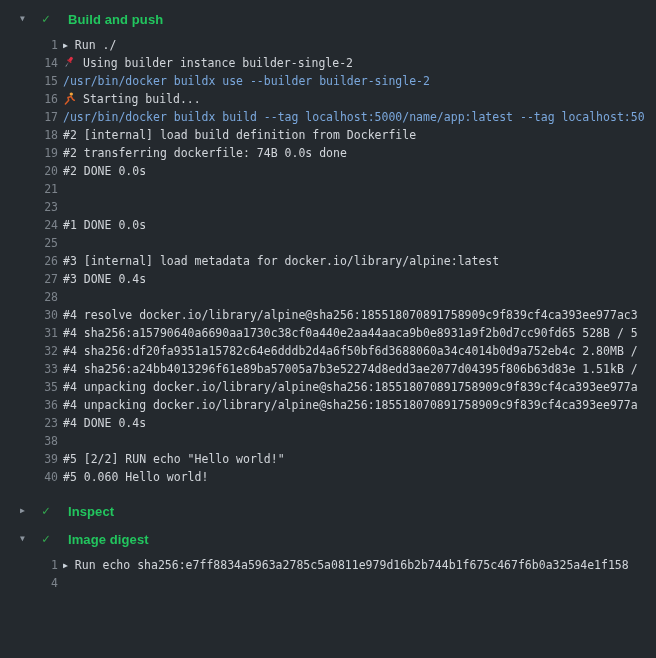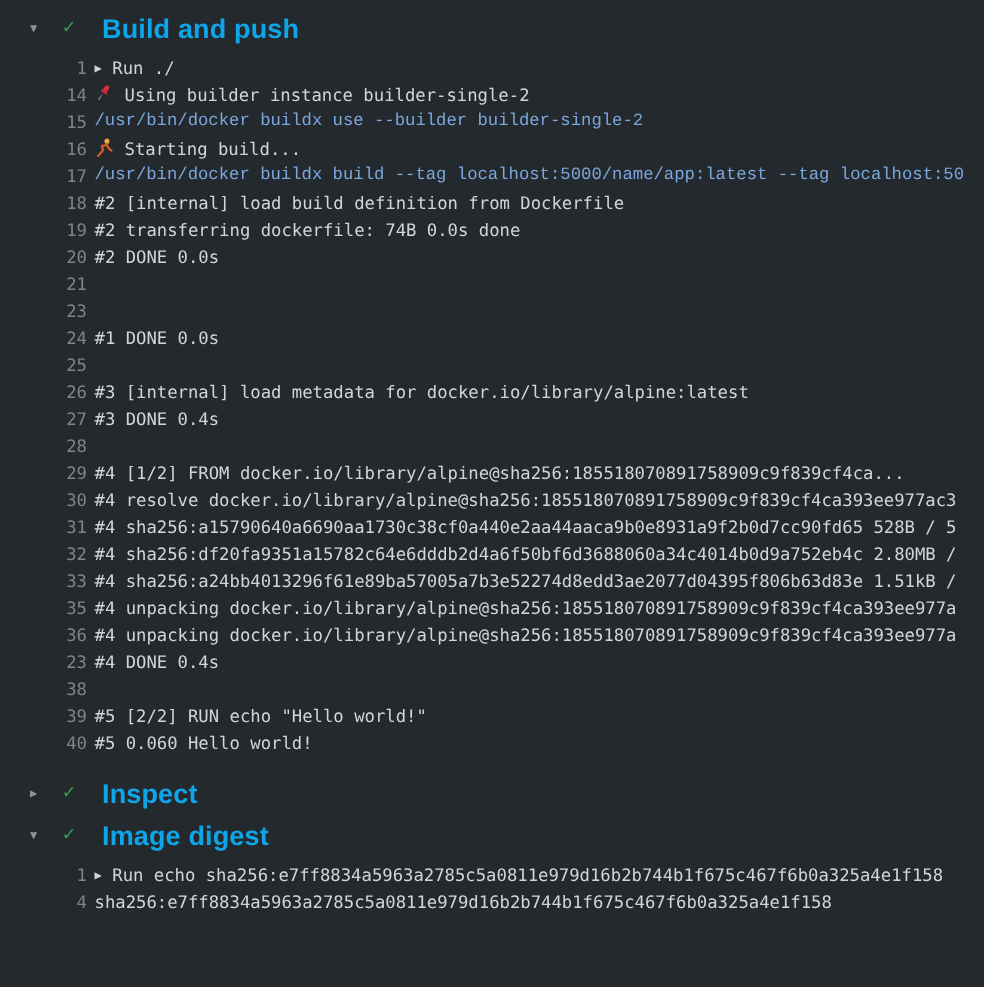--- a/index.html
+++ b/index.html
@@ -18,34 +18,34 @@
     flex:none;width:13px;margin-left:20px;
     font-size:8px;color:#8b949e;text-align:left;line-height:22px;
   }
   .check{
     flex:none;width:15px;margin-left:9px;
     font-size:13px;font-weight:bold;color:#33a74f;line-height:22px;
   }
   .title{
     margin-left:11px;
     font-family:"Liberation Sans","DejaVu Sans",sans-serif;
-    font-size:18px;font-weight:700;color:#0ea5e9;
+    font-size:13px;font-weight:700;color:#22c55e;
     letter-spacing:.1px;
   }
   .section-lines{padding:6px 0 8px;}
   .log-line{
     display:flex;height:18px;line-height:18px;
     white-space:pre;overflow:hidden;
   }
   .ln{
     flex:none;width:58px;text-align:right;
     color:#7d848c;user-select:none;
   }
   .lt{margin-left:5px;white-space:pre;}
-  .lt.cmd{color:#7aa7dc;font-family:Liberation Mono, monospace;}
+  .lt.cmd{color:#7aa7dc;}
   .run-arrow{
     display:inline-block;font-size:8px;color:#cdd5dd;
     margin-right:7px;vertical-align:1px;
   }
   .emoji{
     display:inline-block;width:13px;height:13px;
     margin-right:7px;vertical-align:-2px;
   }
   .emoji svg{display:block;}
 </style>
@@ -77,21 +77,20 @@
         <div class="log-line"><span class="ln">18</span><span class="lt"><span>#2 [internal] load build definition from Dockerfile</span></span></div>
         <div class="log-line"><span class="ln">19</span><span class="lt"><span>#2 transferring dockerfile: 74B 0.0s done</span></span></div>
         <div class="log-line"><span class="ln">20</span><span class="lt"><span>#2 DONE 0.0s</span></span></div>
         <div class="log-line"><span class="ln">21</span><span class="lt"><span></span></span></div>
         <div class="log-line"><span class="ln">23</span></div>
         <div class="log-line"><span class="ln">24</span><span class="lt"><span>#1 DONE 0.0s</span></span></div>
         <div class="log-line"><span class="ln">25</span><span class="lt"><span></span></span></div>
         <div class="log-line"><span class="ln">26</span><span class="lt"><span>#3 [internal] load metadata for docker.io/library/alpine:latest</span></span></div>
         <div class="log-line"><span class="ln">27</span><span class="lt"><span>#3 DONE 0.4s</span></span></div>
         <div class="log-line"><span class="ln">28</span><span class="lt"><span></span></span></div>
-        <div class="log-line"><span class="ln">29</span><span class="lt"><span>#4 [1/2] FROM docker.io/library/alpine@sha256:185518070891758909c9f839cf4ca...</span></span></div>
         <div class="log-line"><span class="ln">30</span><span class="lt"><span>#4 resolve docker.io/library/alpine@sha256:185518070891758909c9f839cf4ca393ee977ac3</span></span></div>
         <div class="log-line"><span class="ln">31</span><span class="lt"><span>#4 sha256:a15790640a6690aa1730c38cf0a440e2aa44aaca9b0e8931a9f2b0d7cc90fd65 528B / 5</span></span></div>
         <div class="log-line"><span class="ln">32</span><span class="lt"><span>#4 sha256:df20fa9351a15782c64e6dddb2d4a6f50bf6d3688060a34c4014b0d9a752eb4c 2.80MB /</span></span></div>
         <div class="log-line"><span class="ln">33</span><span class="lt"><span>#4 sha256:a24bb4013296f61e89ba57005a7b3e52274d8edd3ae2077d04395f806b63d83e 1.51kB /</span></span></div>
         <div class="log-line"><span class="ln">35</span><span class="lt"><span>#4 unpacking docker.io/library/alpine@sha256:185518070891758909c9f839cf4ca393ee977a</span></span></div>
         <div class="log-line"><span class="ln">36</span><span class="lt"><span>#4 unpacking docker.io/library/alpine@sha256:185518070891758909c9f839cf4ca393ee977a</span></span></div>
         <div class="log-line"><span class="ln">23</span><span class="lt"><span>#4 DONE 0.4s</span></span></div>
         <div class="log-line"><span class="ln">38</span><span class="lt"><span></span></span></div>
         <div class="log-line"><span class="ln">39</span><span class="lt"><span>#5 [2/2] RUN echo "Hello world!"</span></span></div>
         <div class="log-line"><span class="ln">40</span><span class="lt"><span>#5 0.060 Hello world!</span></span></div>
@@ -105,16 +104,16 @@
       </div>
     </div>
     <div class="section">
       <div class="section-header">
         <span class="chevron">▼</span>
         <span class="check">✓</span>
         <span class="title">Image digest</span>
       </div>
       <div class="section-lines">
         <div class="log-line"><span class="ln">1</span><span class="lt"><span class="run-arrow">▶</span><span>Run echo sha256:e7ff8834a5963a2785c5a0811e979d16b2b744b1f675c467f6b0a325a4e1f158</span></span></div>
-        <div class="log-line"><span class="ln">4</span><span class="lt"><span>sha256:e7ff8834a5963a2785c5a0811e979d16b2b744b1f675c467f6b0a325a4e1f158</span></span></div>
+        <div class="log-line"><span class="ln">4</span></div>
       </div>
     </div>
   </div>
 
 </body></html>

